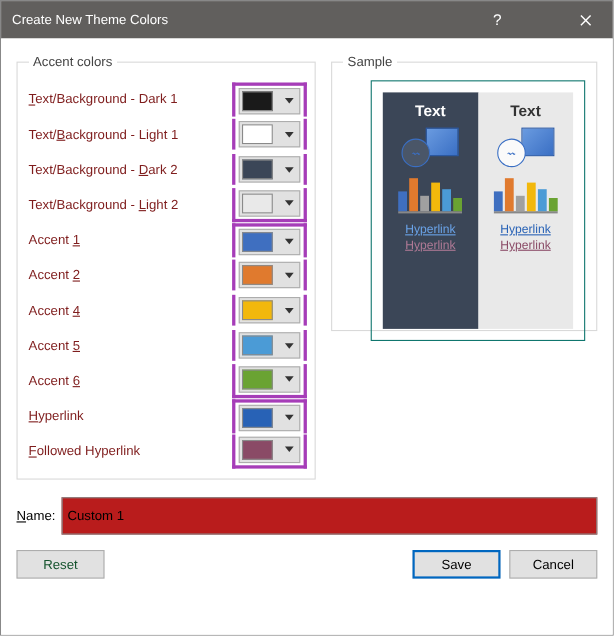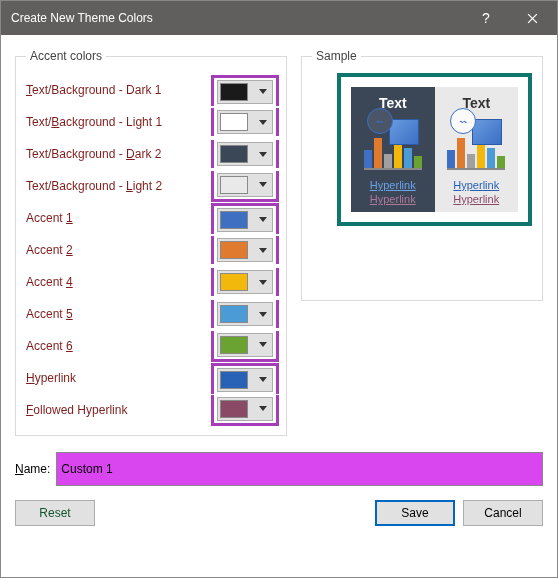--- a/index.html
+++ b/index.html
@@ -1,50 +1,50 @@
 <!DOCTYPE html>
 <html><head>
 <meta charset="utf-8">
 <style>
   * { box-sizing: border-box; margin: 0; padding: 0; font-family: "Segoe UI", Arial, sans-serif; }
   body { background: #fff; }
   .dialog { width: 558px; height: 578px; background: #fff; border: 1px solid #888; display: flex; flex-direction: column; }
-  .titlebar { height: 34px; background: #615f5d; color: #fff; display: flex; align-items: center; padding: 0 2px 0 10px; font-size: 12px; }
+  .titlebar { height: 34px; background: #615f5d; color: #fff; display: flex; align-items: center; padding: 0 2px 0 10px; font-size: 12px; gap: 34px; }
   .titlebar .title { flex: 1; }
   .tbtn { width: 46px; height: 34px; display: flex; align-items: center; justify-content: center; color: #fff; font-size: 14px; }
   .body { flex: 1; padding: 14px 14px 10px 14px; background: #fff; position: relative; }
   .groups { display: flex; gap: 14px; }
   fieldset { border: 1px solid #d9d9d9; padding: 10px 10px 8px 10px; }
   legend { font-size: 12px; color: #444; padding: 0 4px; }
   .themecolors { width: 272px; }
   .row { display: flex; align-items: center; height: 30px; margin: 2px 0; }
   .lbl { flex: 1; font-size: 12px; color: #7f1d1d; }
   .und { text-decoration: underline; }
   .swatch-btn { width: 56px; height: 24px; border: 1px solid #adadad; background: #e1e1e1; display: flex; align-items: center; padding: 2px; cursor: pointer; }
   .swatch { width: 28px; height: 18px; border: 1px solid #8a8a8a; }
   .caret { margin-left: auto; margin-right: 3px; width: 0; height: 0; border-left: 4px solid transparent; border-right: 4px solid transparent; border-top: 5px solid #333; }
   .hl1 { border: 3px solid #a63db8; border-bottom: none; padding: 2px 3px; margin: -2px -3px; }
   .hl3 { border: 3px solid #a63db8; border-top: none; padding: 2px 3px; margin: -2px -3px; }
   .hlmid { border-left: 3px solid #a63db8; border-right: 3px solid #a63db8; padding: 2px 3px; margin: -2px -3px; }
   fieldset.sample { flex: 1; height: 252px; }
-  .sample-inner { border: 4px solid #0f766e; padding: 10px; height: 153px; display: flex; gap: 0; margin-left: 25px; }
+  .sample-inner { border: 1px solid #0f766e; padding: 10px; height: 237px; display: flex; gap: 0; margin-left: 25px; }
   .panel { flex: 1; display: flex; flex-direction: column; align-items: center; padding: 8px 4px 6px 4px; }
   .panel.dark { background: #3b4657; color: #fff; }
   .panel.light { background: #e9e9e9; color: #333; }
   .ptext { font-weight: bold; font-size: 14px; margin-bottom: 8px; }
   .shapes { position: relative; width: 52px; height: 36px; margin-bottom: 4px; }
   .shape-sq { position: absolute; right: 0; top: 0; width: 30px; height: 26px; background: linear-gradient(135deg,#6a9be0,#3a6fc4); border: 1px solid #2a5aa8; }
   .shape-ci { position: absolute; left: 0; bottom: 0; width: 26px; height: 26px; border-radius: 50%; background: #fafafa; border: 1px solid #3a6fc4; display:flex; align-items:center; justify-content:center; font-size:7px; color:#3a6fc4; }
   .panel.dark .shape-ci { background: #4a5668; }
   .chart { display: flex; align-items: flex-end; gap: 2px; height: 38px; border-bottom: 2px solid #888; margin-bottom: 8px; }
   .bar { width: 8px; }
   .hlink { font-size: 11px; text-decoration: underline; margin: 1px 0; }
   .namerow { display: flex; align-items: center; margin-top: 16px; gap: 6px; }
   .namerow label { font-size: 12px; }
-  .namerow input { flex: 1; height: 32px; border: 1px solid #888; padding: 16px 4px; font-size: 12px; background: #d946ef; }
+  .namerow input { flex: 1; height: 32px; border: 1px solid #888; padding: 16px 4px; font-size: 12px; background: #b91c1c; }
   .btnrow { display: flex; margin-top: 14px; gap: 8px; }
   .btnrow .spacer { flex: 1; }
   button.dlgbtn { width: 80px; height: 26px; background: #e1e1e1; border: 1px solid #adadad; font-size: 12px; cursor: pointer; }
   button.dlgbtn.primary { border: 2px solid #0067c0; }
   button.dlgbtn:disabled { color: #14532d; cursor: default; }
   .swatch-col { position: relative; width: 62px; }
 </style>
 </head>
 <body>
 

